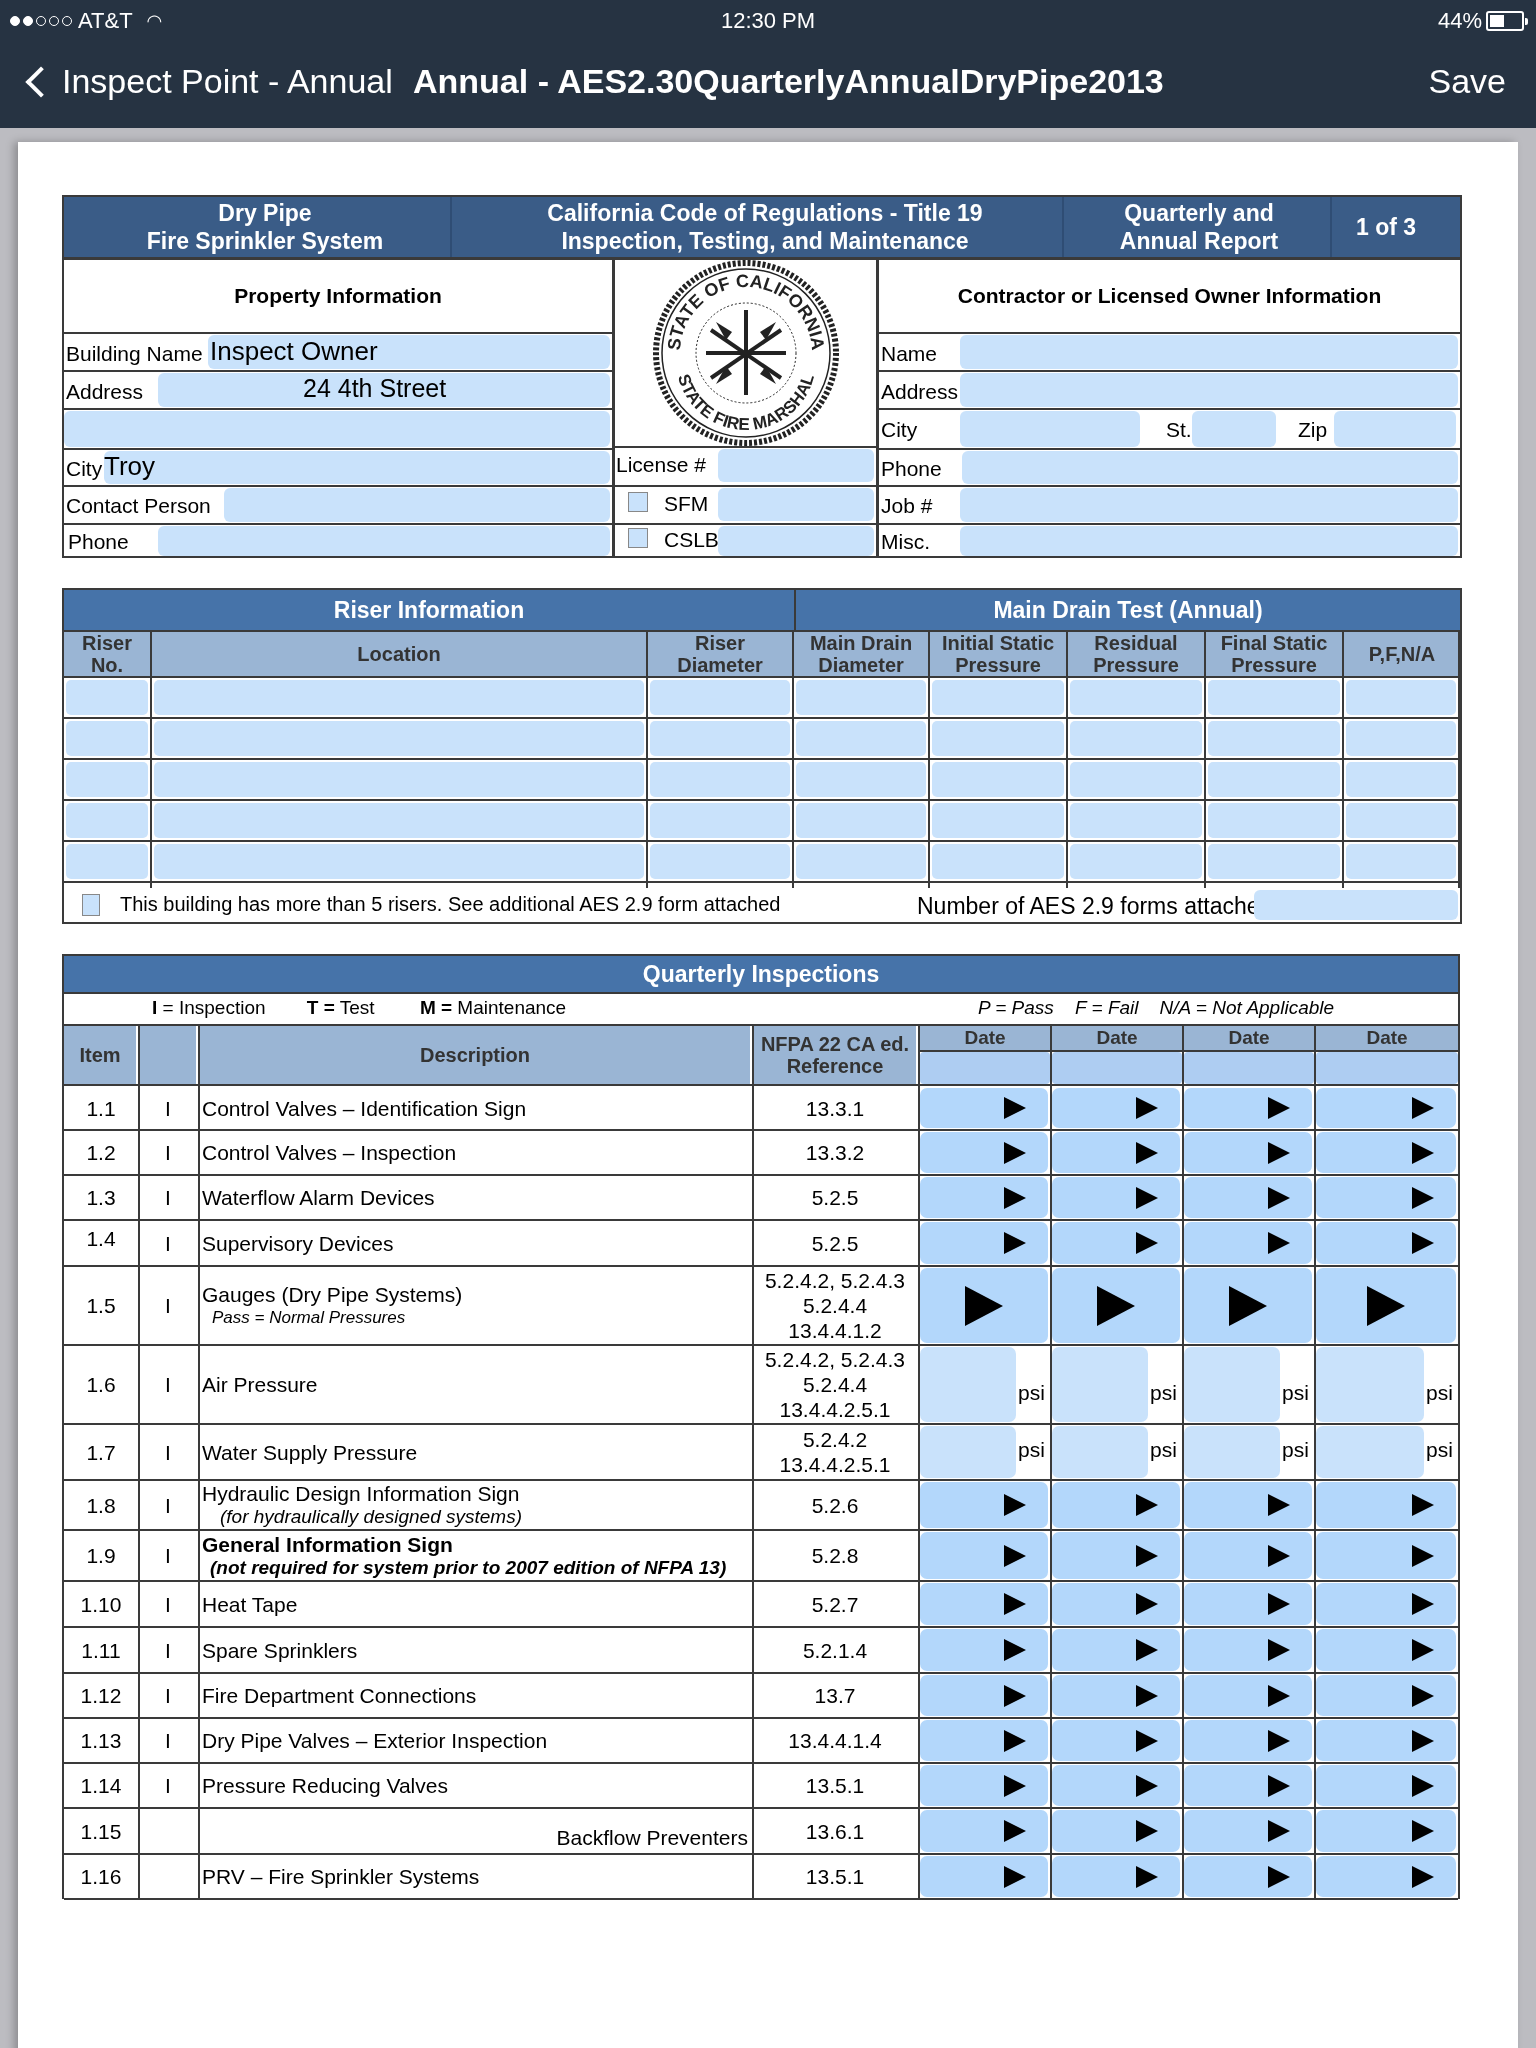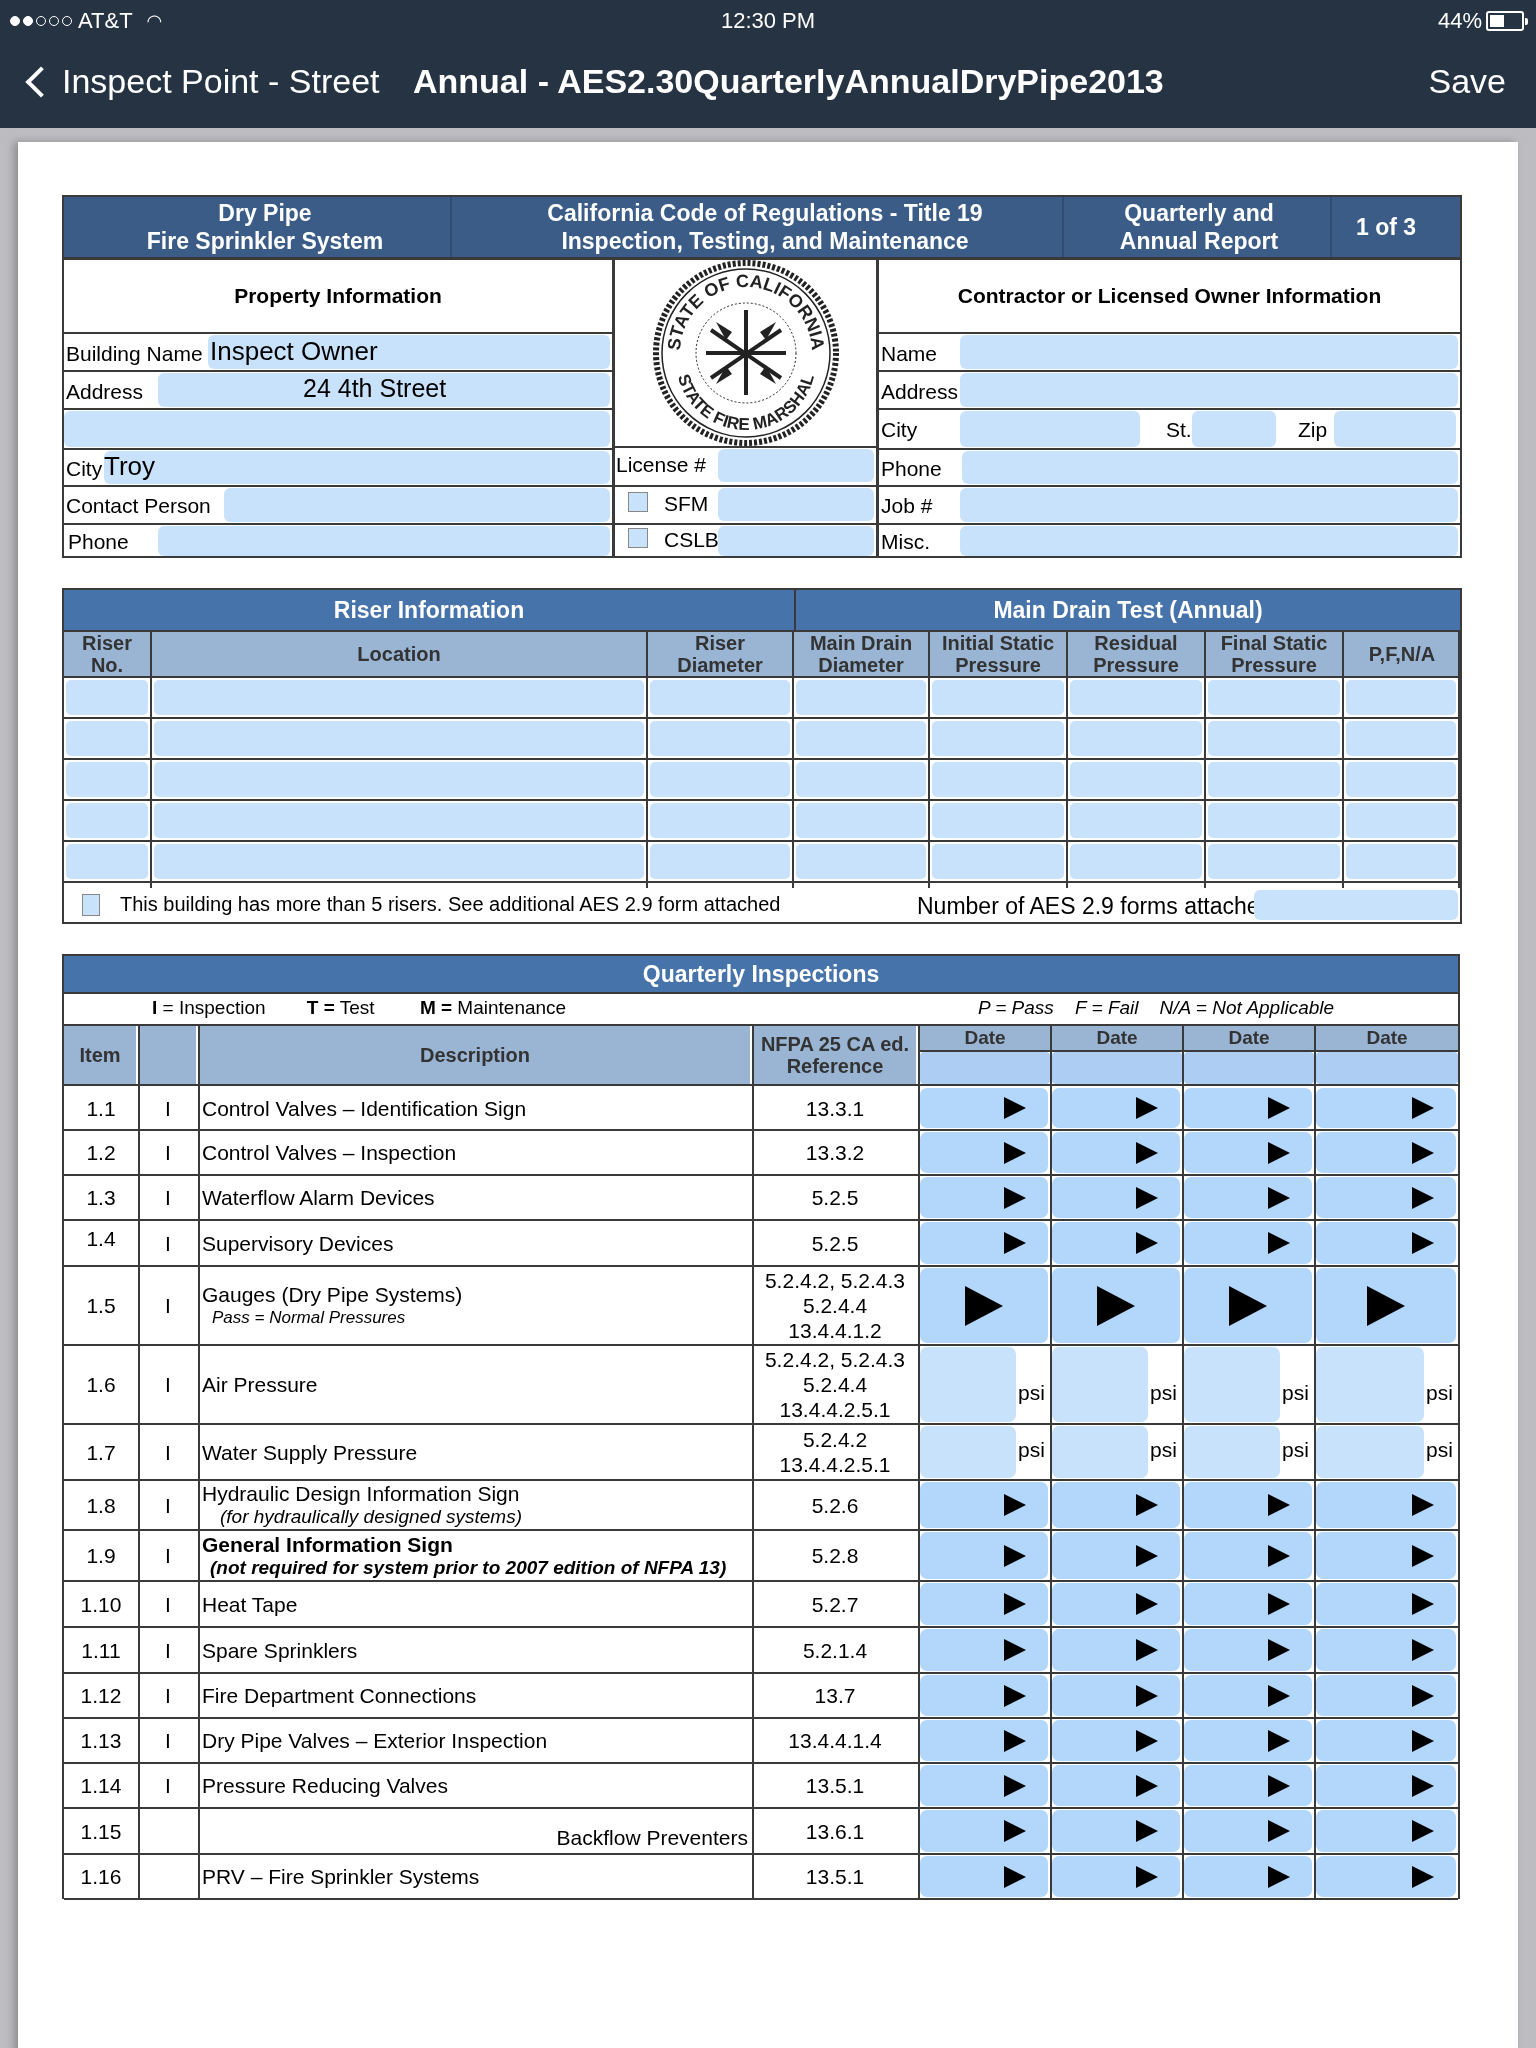--- a/index.html
+++ b/index.html
@@ -63,21 +63,21 @@
     <div class="battery">
       <span>44%</span>
       <div class="batt">
           <div class="fill"></div>
         </div>
     </div>
   </div>
   <div class="nav">
     <div class="back">
       <div class="chev"></div>
-      <span>Inspect Point - Street</span>
+      <span>Inspect Point - Annual</span>
     </div>
     <div class="navtitle">Annual - AES2.30QuarterlyAnnualDryPipe2013</div>
     <div class="save">Save</div>
   </div>
 </div>
 
 <div class="page">
 
   <div class="abs hdrblue b" style="left:44px;top:53px;width:1400px;height:64px;"></div>
   <div class="abs hdrblue" style="left:46px;top:55px;width:386px;height:60px;flex-direction:column;margin-left:8px;">
@@ -283,21 +283,21 @@
     <span style="display:inline-block;width:40px;"></span><b>M =</b><span> Maintenance</span>
   </div>
   <div class="abs" style="left:960px;top:855px;font-size:19px;font-style:italic;white-space:pre;">P = Pass    F = Fail    N/A = Not Applicable</div>
   <div class="hline" style="left:46px;top:882px;width:1394px;"></div>
 
   <div id="q-headers">
       <div class="abs colhdr" style="left:46px;top:884px;width:72px;height:58px;">Item</div>
       <div class="abs colhdr" style="left:122px;top:884px;width:56px;height:58px;"></div>
       <div class="abs colhdr" style="left:182px;top:884px;width:550px;height:58px;">Description</div>
       <div class="abs colhdr" style="left:736px;top:884px;width:162px;height:58px;flex-direction:column;font-weight:bold;">
-        <span>NFPA 25 CA ed.</span>
+        <span>NFPA 22 CA ed.</span>
         <span>Reference</span>
       </div>
       <div class="abs colhdr" style="left:902px;top:884px;width:130px;height:24px;font-size:19px;">Date</div>
       <div class="hline" style="left:902px;top:908px;width:130px;"></div>
       <div class="abs" style="left:902px;top:910px;width:130px;height:32px;background:#aecdf2;border-radius:4px;"></div>
       <div class="abs colhdr" style="left:1034px;top:884px;width:130px;height:24px;font-size:19px;">Date</div>
       <div class="hline" style="left:1034px;top:908px;width:130px;"></div>
       <div class="abs" style="left:1034px;top:910px;width:130px;height:32px;background:#aecdf2;border-radius:4px;"></div>
       <div class="abs colhdr" style="left:1166px;top:884px;width:130px;height:24px;font-size:19px;">Date</div>
       <div class="hline" style="left:1166px;top:908px;width:130px;"></div>

